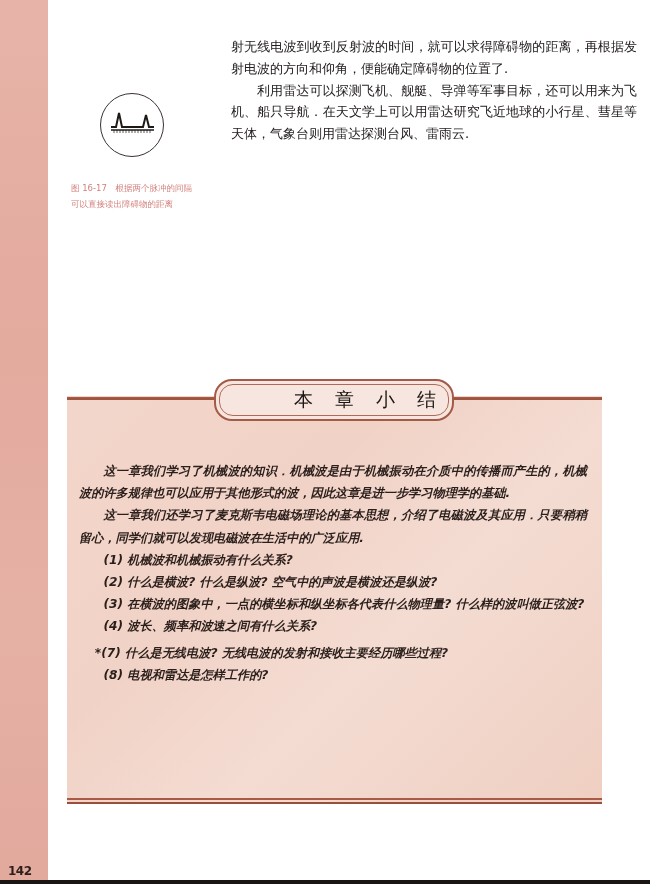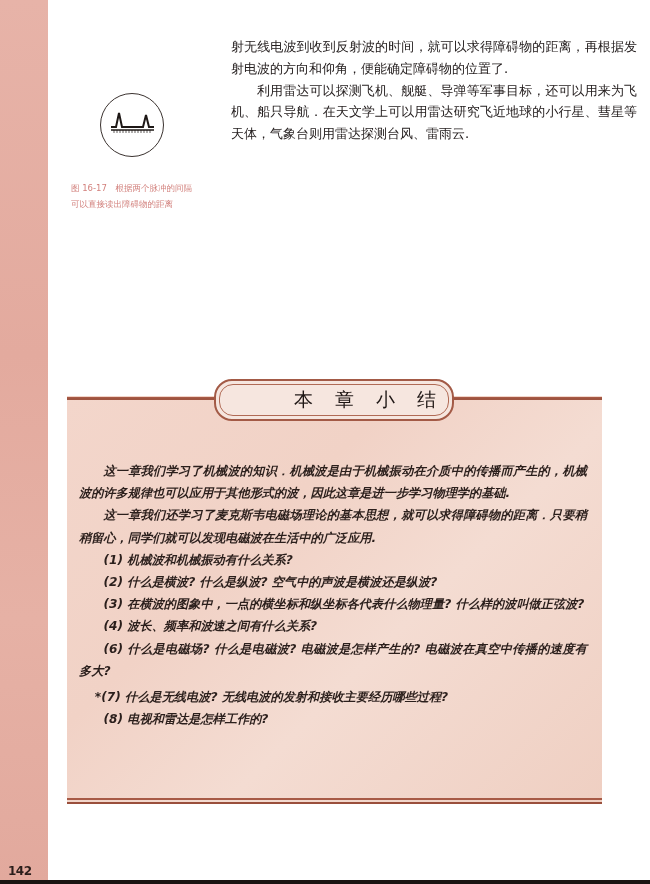--- a/index.html
+++ b/index.html
@@ -115,26 +115,25 @@
 </div>
 
 <div class="summary-box"></div>
 <div class="summary-rule-top"></div>
 <div class="summary-title-frame">
   <div class="summary-title">本章小结</div>
 </div>
 
 <div class="summary-text">
   <p class="indent">这一章我们学习了机械波的知识．机械波是由于机械振动在介质中的传播而产生的，机械波的许多规律也可以应用于其他形式的波，因此这章是进一步学习物理学的基础.</p>
-  <p class="indent">这一章我们还学习了麦克斯韦电磁场理论的基本思想，就可以求得障碍物的距离．只要稍稍留心，同学们就可以发现电磁波在生活中的广泛应用.</p>
+  <p class="indent">这一章我们还学习了麦克斯韦电磁场理论的基本思想，介绍了电磁波及其应用．只要稍稍留心，同学们就可以发现电磁波在生活中的广泛应用.</p>
   <p class="indent"><span>(1) 机械波和机械振动有什么关系?</span></p>
   <p class="indent"><span>(2) 什么是横波? 什么是纵波? 空气中的声波是横波还是纵波?</span></p>
   <p class="indent"><span>(3) 在横波的图象中，一点的横坐标和纵坐标各代表什么物理量? 什么样的波叫做正弦波?</span></p>
   <p class="indent"><span>(4) 波长、频率和波速之间有什么关系?</span></p>
-  <p class="indent"><span>(6) 什么是电磁场? 什么是电磁波? 电磁波是怎样产生的? 电磁波在真空中传播的速度有多大?</span></p>
   <p class="star" style="margin-top:4px"><span>*</span><span>(7) 什么是无线电波? 无线电波的发射和接收主要经历哪些过程?</span></p>
   <p class="indent"><span>(8) 电视和雷达是怎样工作的?</span></p>
 </div>
 
 <div class="summary-rule-bottom"></div>
 
 <div class="page-number">142</div>
 <div class="bottom-bar"></div>
 
 </body></html>

